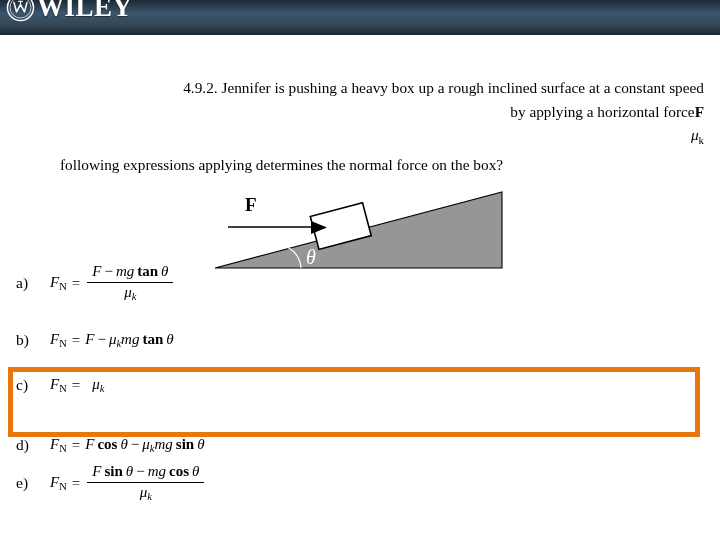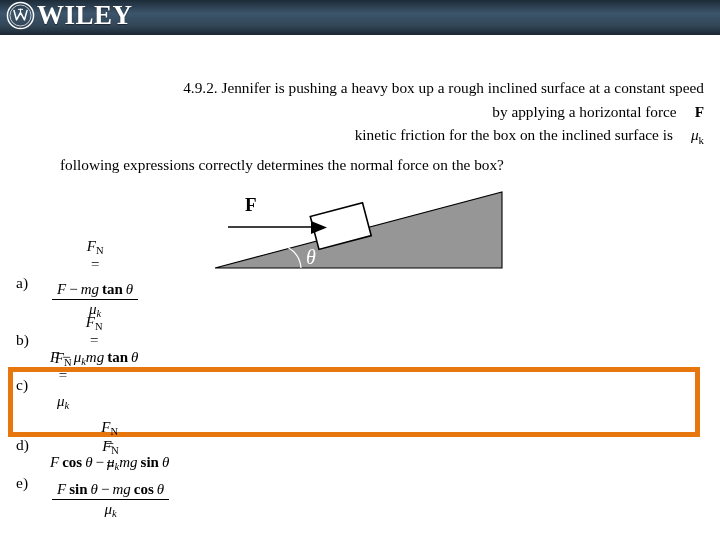--- a/index.html
+++ b/index.html
@@ -24,21 +24,21 @@
                 #1d2b38 0%,
                 #3c556b 38%,
                 #334758 72%,
                 #1b2833 100%);
     overflow: hidden;
   }
   .logo-wrap {
     position: absolute;
     left: 6px; top: 1px;
     display: flex;
-    align-items: flex-start;
+    align-items: flex-end;
     height: 21px;
   }
   .logo-mark {
     width: 29px; height: 29px;
     flex: 0 0 auto;
     margin-right: 2px;
   }
   .logo-text {
     color: #ffffff;
     font-family: "Liberation Serif", "DejaVu Serif", serif;
@@ -53,21 +53,21 @@
   .question {
     position: absolute;
     left: 14px; top: 76px;
     width: 690px;
     font-size: 15.3px;
     line-height: 23.5px;
     color: #000000;
     text-align: justify;
   }
   .q-line { white-space: nowrap; }
-  .q-line.indent { padding-left: 46px; gap: 18px; }
+  .q-line.indent { padding-left: 46px; }
   .q-line.just {
     display: flex;
     justify-content: flex-end;
     white-space: nowrap;
   }
   .q-line.just.indent { padding-left: 46px; }
   .bold-f { font-weight: bold; }
   .mu-k { font-style: italic; font-family: "Liberation Serif", serif; }
   .mu-k sub { font-style: normal; font-size: 71%; }
 
@@ -99,21 +99,20 @@
     color: #000000;
   }
   .opt-expr {
     position: absolute;
     left: 50px;
     font-size: 15px;
     color: #000000;
     display: flex;
     align-items: center;
     white-space: nowrap;
-    flex-direction: column;
   }
   
   .it { font-style: italic; }
   .bf { font-weight: bold; font-style: normal; }
   .fn-sub { font-style: normal; font-size: 70%; vertical-align: -0.28em; }
   .it-sub { font-style: italic; font-size: 70%; vertical-align: -0.28em; }
   .op { padding: 0 3px; }
   .frac {
     display: inline-flex;
     flex-direction: column;
@@ -162,25 +161,24 @@
 
 <div class="question">
   <div class="q-line just">
     <span>4.9.2. Jennifer is pushing a heavy box up a rough inclined surface at a constant speed</span>
   </div>
   <div class="q-line just indent">
     <span>by applying a horizontal force</span>
     <span class="bold-f">F</span>
   </div>
   <div class="q-line just indent">
-    <span>kinetic friction for the box on the inclined surface is</span>
     <span class="mu-k"><span>μ</span><sub>k</sub></span>
   </div>
   <div class="q-line indent">
-    <span>following expressions correctly determines the normal force on the box?</span>
+    <span>following expressions applying determines the normal force on the box?</span>
   </div>
 </div>
 
 <div class="figure">
   <svg width="310" height="90" viewBox="0 0 310 90">
 
     <polygon points="10,83 297,7 297,83" fill="#969696" stroke="#000000" stroke-width="1.1"></polygon>
 
     <path d="M 96 83 A 26 26 0 0 0 82 62" fill="none" stroke="#ffffff" stroke-width="1.2"></path>
 

